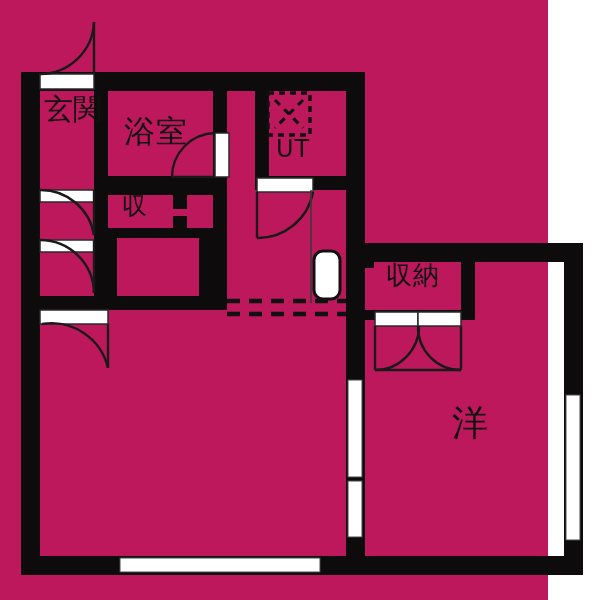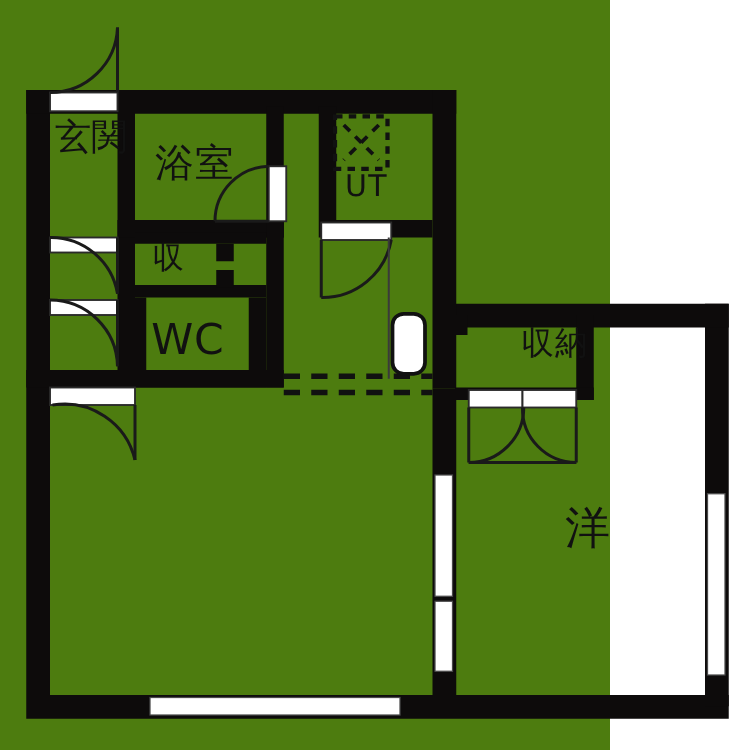--- a/index.html
+++ b/index.html
@@ -8,23 +8,23 @@
     background: #ffffff;
   }
   body {
     width: 600px;
     height: 600px;
     font-family: "Liberation Sans", sans-serif;
     overflow: hidden;
   }
   #floorplan {
     position: relative;
-    width: 488px;
+    width: 548px;
     height: 600px;
-    background: #4d7c0f;
+    background: #be185d;
   }
   #plan-svg {
     position: absolute;
     left: 0;
     top: 0;
   }
   .room-label {
     position: absolute;
     color: #111111;
     font-family: "DejaVu Sans", "Liberation Sans", sans-serif;
@@ -62,21 +62,20 @@
     left: 121px;
     top: 255px;
     font-size: 34px;
     letter-spacing: 0.5px;
   }
   .lbl-shuunou {
     left: 386px;
     top: 262px;
     font-size: 26px;
     letter-spacing: 1px;
-    margin-left: 31px;
   }
   .lbl-ldk {
     left: 162px;
     top: 406px;
     font-size: 38px;
     letter-spacing: 1px;
   }
   .lbl-you {
     left: 452px;
     top: 405px;
@@ -212,20 +211,19 @@
   </svg>
 
   <div class="room-label lbl-genkan">玄関</div>
 
   <div class="room-label lbl-yokushitsu">浴室</div>
 
   <div class="room-label lbl-ut">UT</div>
 
   <div class="room-label lbl-shuu">収</div>
 
-  <div class="room-label lbl-wc">WC</div>
 
   <div class="room-label lbl-shuunou">収納</div>
 
 
   <div class="room-label lbl-you">洋</div>
 
 </div>
 
 </body></html>

